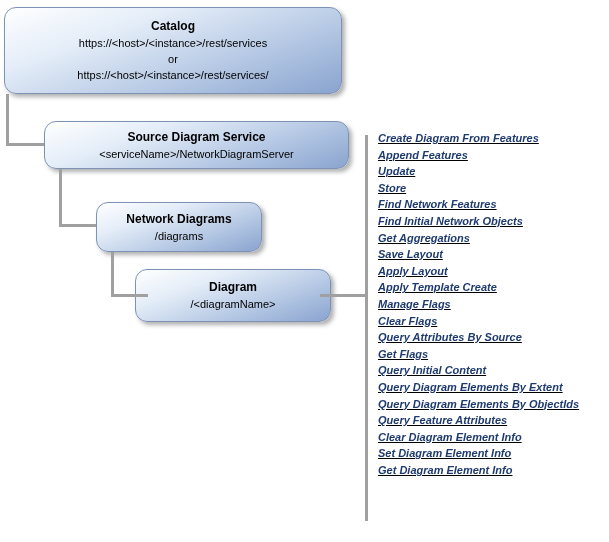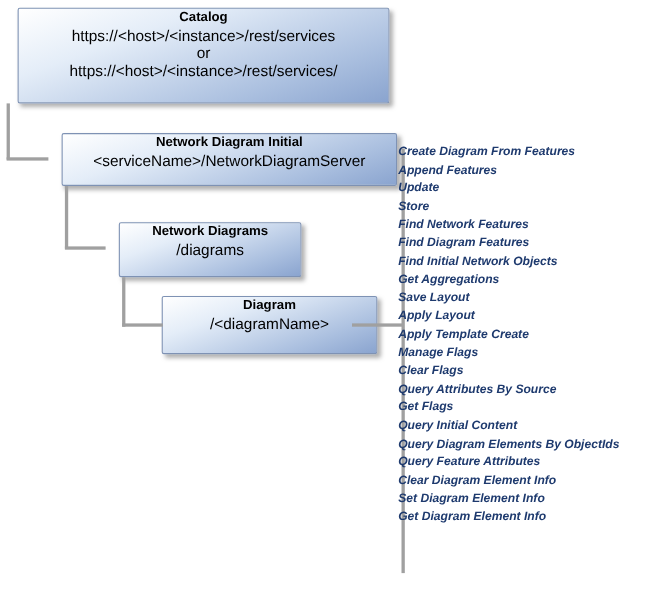--- a/index.html
+++ b/index.html
@@ -5,46 +5,46 @@
   html,body{margin:0;padding:0;background:#fff;}
   .stage{
     position:relative;width:609px;height:542px;background:var(--page-bg,#ffffff);
     font-family:"Liberation Sans",sans-serif;overflow:hidden;
   }
   .box{
     position:absolute;box-sizing:border-box;
     border:1px solid var(--box-border,#7e92b4);
     background:linear-gradient(160deg,var(--box-top,#ffffff) 0%,#e4edf8 30%,#aabfdf 75%,var(--box-bottom,#8aa4cf) 100%);
     box-shadow:3px 3px 4px rgba(125,125,125,.6);
-    display:flex;flex-direction:column;align-items:center;justify-content:flex-start;
-    text-align:center;border-radius:2px;margin-left:12px;
+    display:flex;flex-direction:column;align-items:center;justify-content:center;
+    text-align:center;border-radius:12px;
   }
   .box .title{font-weight:bold;font-size:12px;color:#000;line-height:15px;}
-  .box .sub{font-size:14px;color:#000;line-height:14px;margin-top:2px;white-space:nowrap;}
+  .box .sub{font-size:11px;color:#000;line-height:14px;margin-top:2px;white-space:nowrap;}
   .conn{position:absolute;background:var(--connector,#a0a0a0);}
-  .ops{position:absolute;left:362px;top:130px;}
+  .ops{position:absolute;left:378px;top:130px;text-decoration:underline;}
   .op{
     font-size:11px;line-height:16.6px;font-weight:bold;font-style:italic;
     color:var(--operation-text,#1e3a6e);white-space:nowrap;cursor:pointer;
   }
 </style>
 </head>
 <body>
 
 <div class="stage">
 
   <div class="box" style="left:4px;top:7px;width:338px;height:87px">
     <div class="title">Catalog</div>
     <div class="sub">https://&lt;host&gt;/&lt;instance&gt;/rest/services</div>
     <div class="sub">or</div>
     <div class="sub">https://&lt;host&gt;/&lt;instance&gt;/rest/services/</div>
   </div>
 
   <div class="box" style="left:44px;top:121px;width:305px;height:48px">
-    <div class="title">Network Diagram Initial</div>
+    <div class="title">Source Diagram Service</div>
     <div class="sub">&lt;serviceName&gt;/NetworkDiagramServer</div>
   </div>
 
   <div class="box" style="left:96px;top:202px;width:166px;height:50px">
     <div class="title">Network Diagrams</div>
     <div class="sub">/diagrams</div>
   </div>
 
   <div class="box" style="left:135px;top:269px;width:196px;height:53px">
     <div class="title">Diagram</div>
@@ -59,31 +59,31 @@
   <div class="conn" style="left:111px;top:294px;width:37px;height:3px"></div>
   <div class="conn" style="left:320px;top:294px;width:47px;height:3px"></div>
   <div class="conn" style="left:365px;top:135px;width:3px;height:386px"></div>
 
   <div class="ops">
       <div class="op">Create Diagram From Features</div>
       <div class="op">Append Features</div>
       <div class="op">Update</div>
       <div class="op">Store</div>
       <div class="op">Find Network Features</div>
-      <div class="op">Find Diagram Features</div>
       <div class="op">Find Initial Network Objects</div>
       <div class="op">Get Aggregations</div>
       <div class="op">Save Layout</div>
       <div class="op">Apply Layout</div>
       <div class="op">Apply Template Create</div>
       <div class="op">Manage Flags</div>
       <div class="op">Clear Flags</div>
       <div class="op">Query Attributes By Source</div>
       <div class="op">Get Flags</div>
       <div class="op">Query Initial Content</div>
+      <div class="op">Query Diagram Elements By Extent</div>
       <div class="op">Query Diagram Elements By ObjectIds</div>
       <div class="op">Query Feature Attributes</div>
       <div class="op">Clear Diagram Element Info</div>
       <div class="op">Set Diagram Element Info</div>
       <div class="op">Get Diagram Element Info</div>
     </div>
 
 </div>
 
 </body></html>

